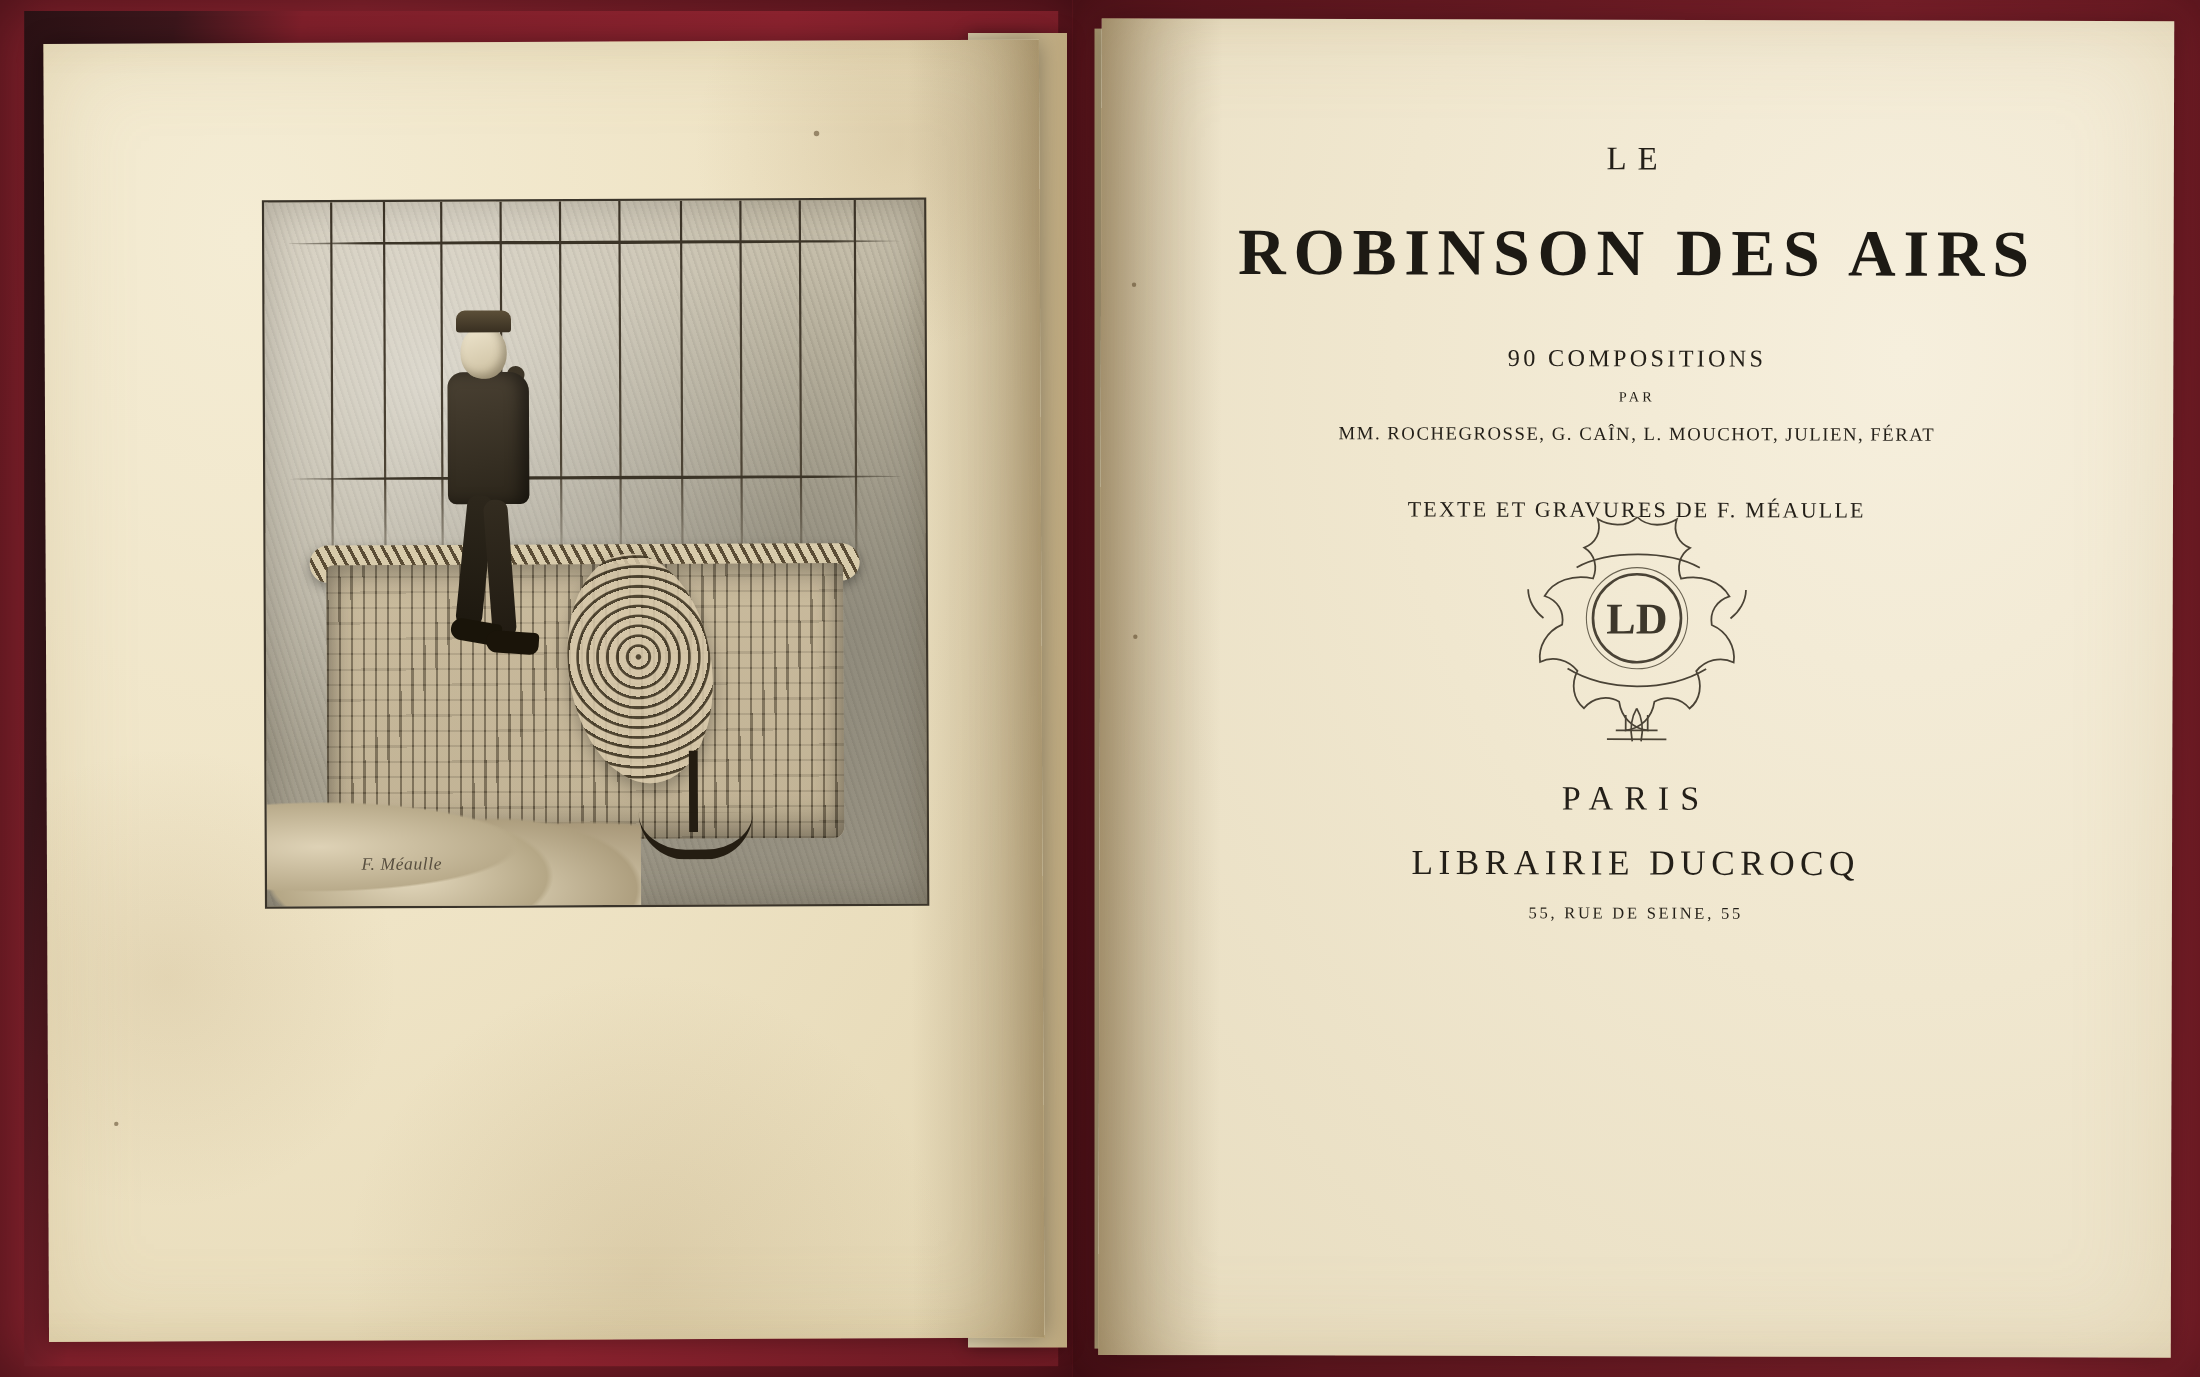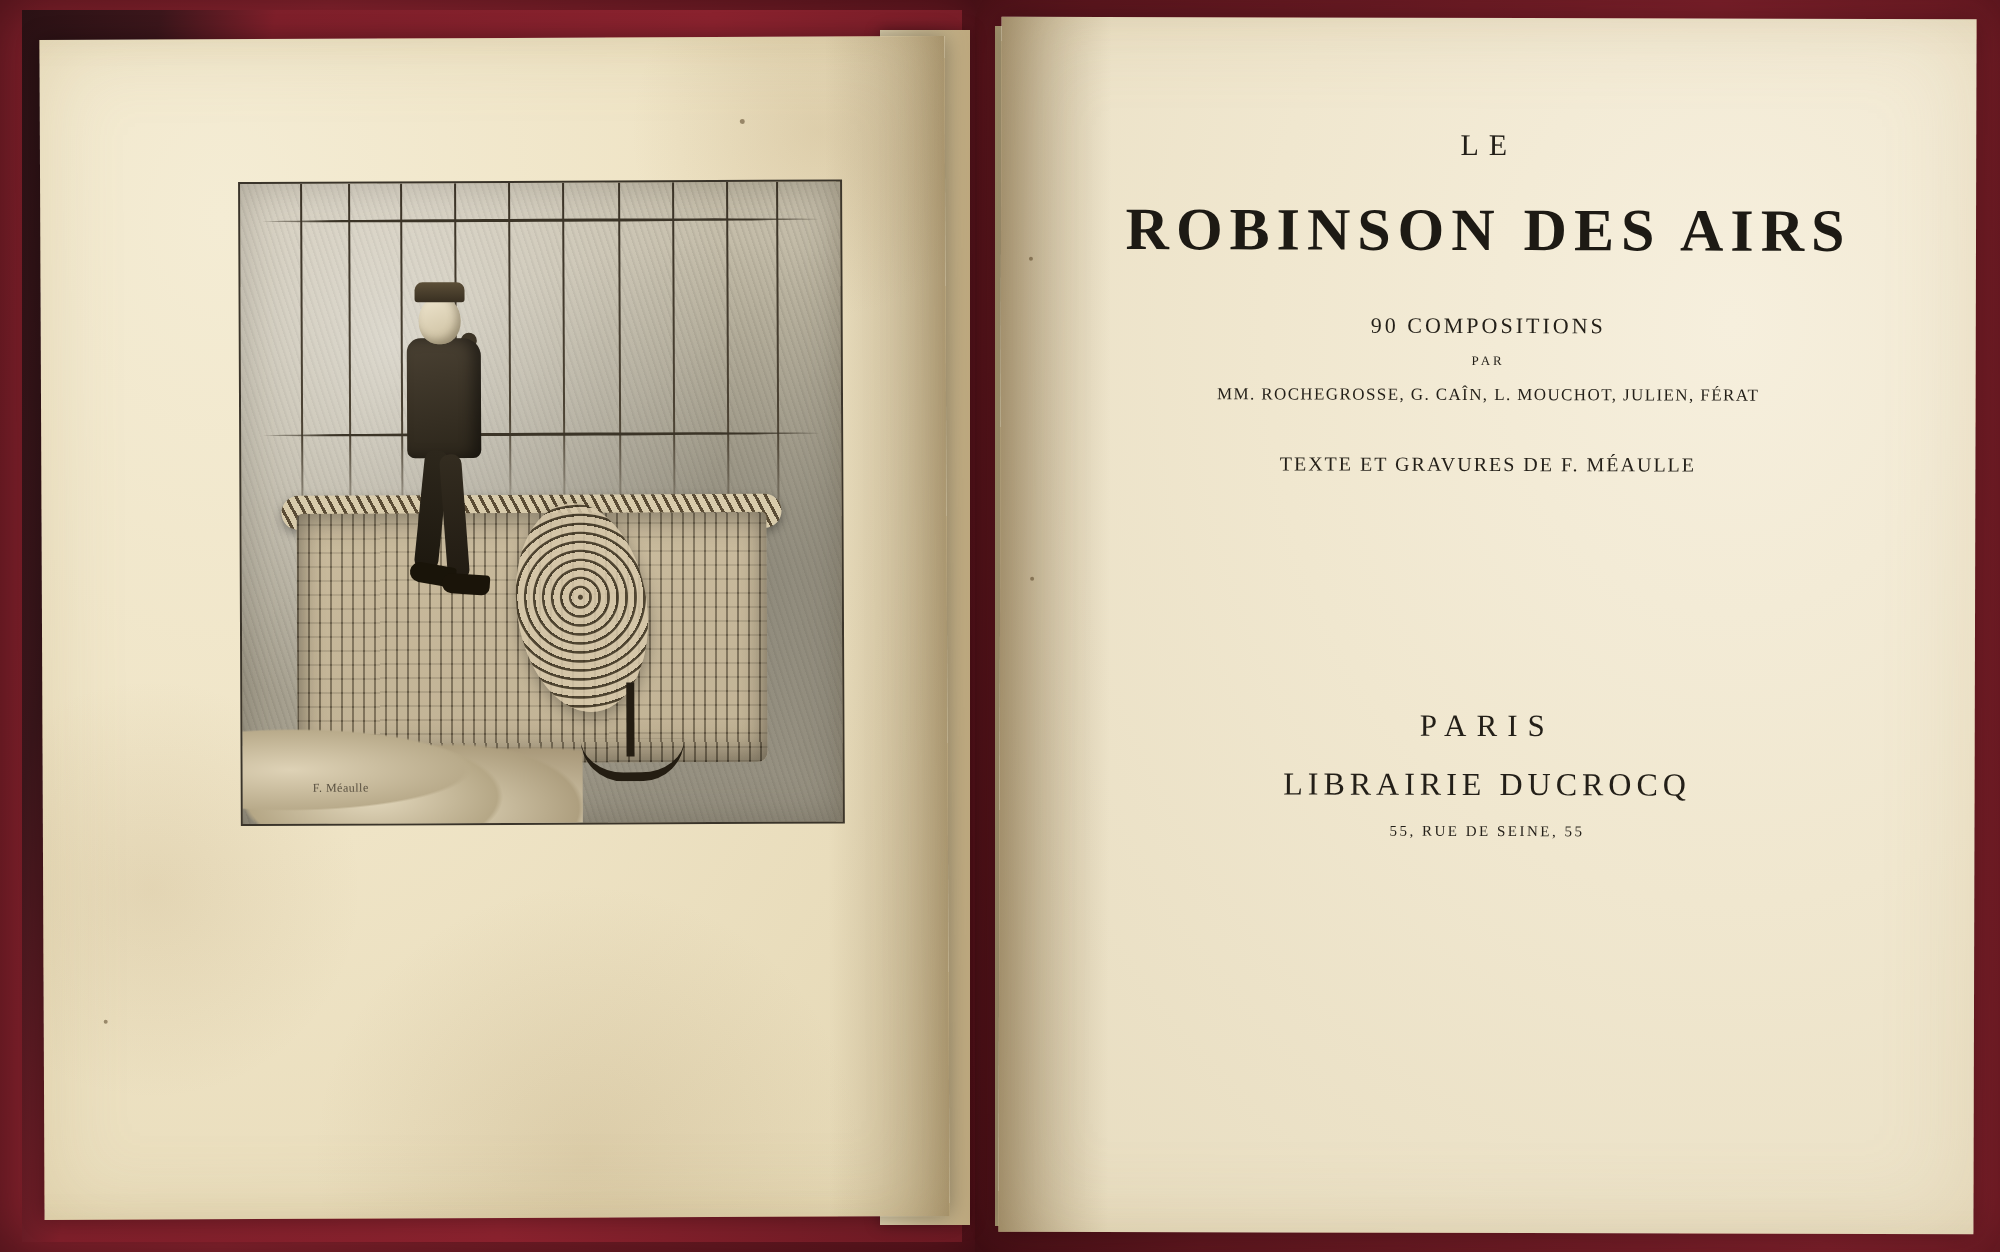--- a/index.html
+++ b/index.html
@@ -274,24 +274,25 @@
     width: 340px;
     height: 120px;
     background:
       radial-gradient(ellipse at 14% 55%, #ded2b6 0%, #b9ab8b 42%, rgba(0,0,0,0) 44%),
       radial-gradient(ellipse at 38% 78%, #e3d8bd 0%, #b5a786 42%, rgba(0,0,0,0) 44%),
       radial-gradient(ellipse at 62% 88%, #dbd0b4 0%, #ae9f7f 42%, rgba(0,0,0,0) 44%),
       radial-gradient(ellipse at 85% 95%, #d6cbaf 0%, #a9997a 42%, rgba(0,0,0,0) 44%);
   }
   .plate-signature {
     position: absolute;
-    left: 70px;
+    left: 86px;
     bottom: 28px;
-    font-size: 12px;
+    font-size: 16px;
     color: #3c3428;
+    font-style: italic;
     letter-spacing: .5px;
     opacity: .8;
   }
 
   
   .page-right {
     position: absolute;
     left: 1000px;
     top: 18px;
     width: 975px;
@@ -469,20 +470,44 @@
 
     <div class="title-block">
       <div class="t-le">LE</div>
       <div class="t-main">ROBINSON DES AIRS</div>
       <div class="t-compositions">90 COMPOSITIONS</div>
       <div class="t-par">PAR</div>
       <div class="t-authors">MM. ROCHEGROSSE, G. CAÎN, L. MOUCHOT, JULIEN, FÉRAT</div>
       <div class="t-texte">TEXTE ET GRAVURES DE F. MÉAULLE</div>
     </div>
 
+    <div class="publisher-mark">
+      <svg viewBox="0 0 230 225" width="230" height="225" aria-hidden="true">
+        <g fill="none" stroke="#4a4336" stroke-width="1.6">
+          <path d="M115 12 c-10 10 -26 8 -36 2 c4 12 -2 22 -12 26 c10 6 12 18 8 28
+                   c-18 -4 -36 2 -44 16 c12 4 18 14 16 26 c-14 6 -22 20 -20 34
+                   c12 -6 26 -2 34 8 c-6 12 -4 26 6 34 c8 -10 22 -12 32 -6
+                   c2 14 12 24 26 26 c0 -6 0 -10 0 -14"></path>
+          <path d="M115 12 c10 10 26 8 36 2 c-4 12 2 22 12 26 c-10 6 -12 18 -8 28
+                   c18 -4 36 2 44 16 c-12 4 -18 14 -16 26 c14 6 22 20 20 34
+                   c-12 -6 -26 -2 -34 8 c6 12 4 26 -6 34 c-8 -10 -22 -12 -32 -6
+                   c-2 14 -12 24 -26 26 c0 -6 0 -10 0 -14"></path>
+          <path d="M60 58 c18 -10 40 -12 56 -12 c16 0 38 2 56 12"></path>
+          <path d="M52 150 c20 12 44 16 63 16 c19 0 43 -4 63 -16"></path>
+          <path d="M30 104 c-8 -6 -14 -16 -14 -26"></path>
+          <path d="M200 104 c8 -6 14 -16 14 -26"></path>
+          <path d="M115 186 c-6 10 -6 20 -4 30 M115 186 c6 10 6 20 4 30"></path>
+          <path d="M96 206 h38"></path>
+          <path d="M88 214 h54"></path>
+        </g>
+        <circle cx="115" cy="104" r="40" fill="none" stroke="#4a4336" stroke-width="2.4"></circle>
+        <circle cx="115" cy="104" r="46" fill="none" stroke="#6a6352" stroke-width="1"></circle>
+        <text x="115" y="118" text-anchor="middle" font-family="'Liberation Serif', serif" font-size="40" font-weight="700" fill="#3d372b">LD</text>
+      </svg>
+    </div>
 
     <div class="imprint">
       <div class="t-city">PARIS</div>
       <div class="t-publisher">LIBRAIRIE DUCROCQ</div>
       <div class="t-address">55, RUE DE SEINE, 55</div>
     </div>
 
     <div class="edge-speck" style="left:30px; top:560px; width:4px; height:4px;"></div>
     <div class="edge-speck" style="left:28px; top:240px; width:4px; height:4px;"></div>
   </div>

